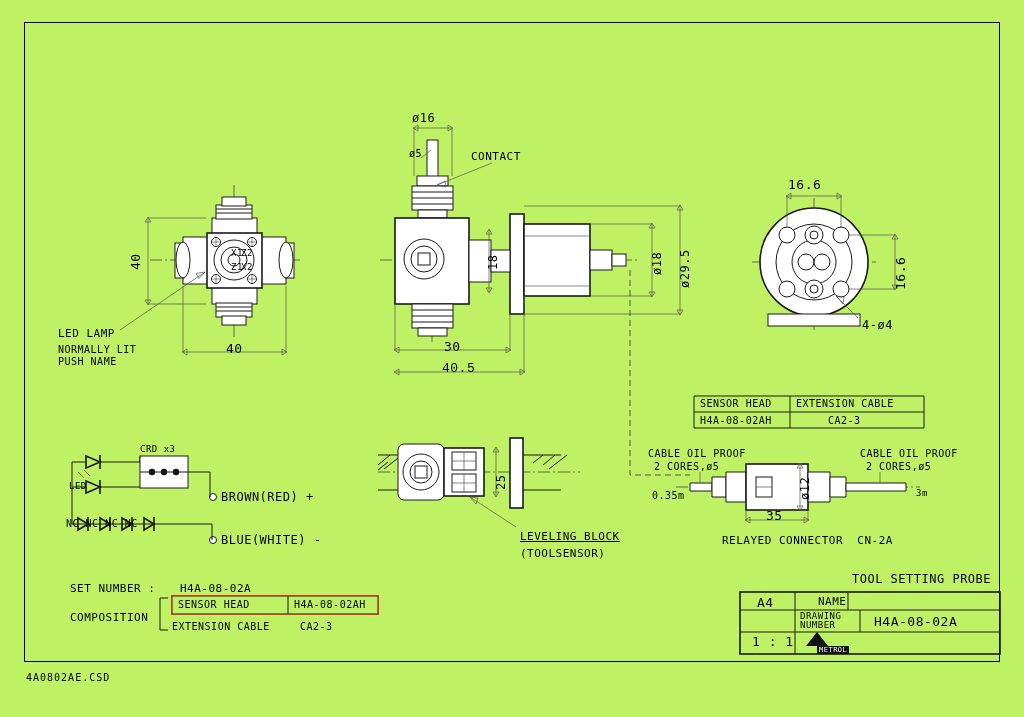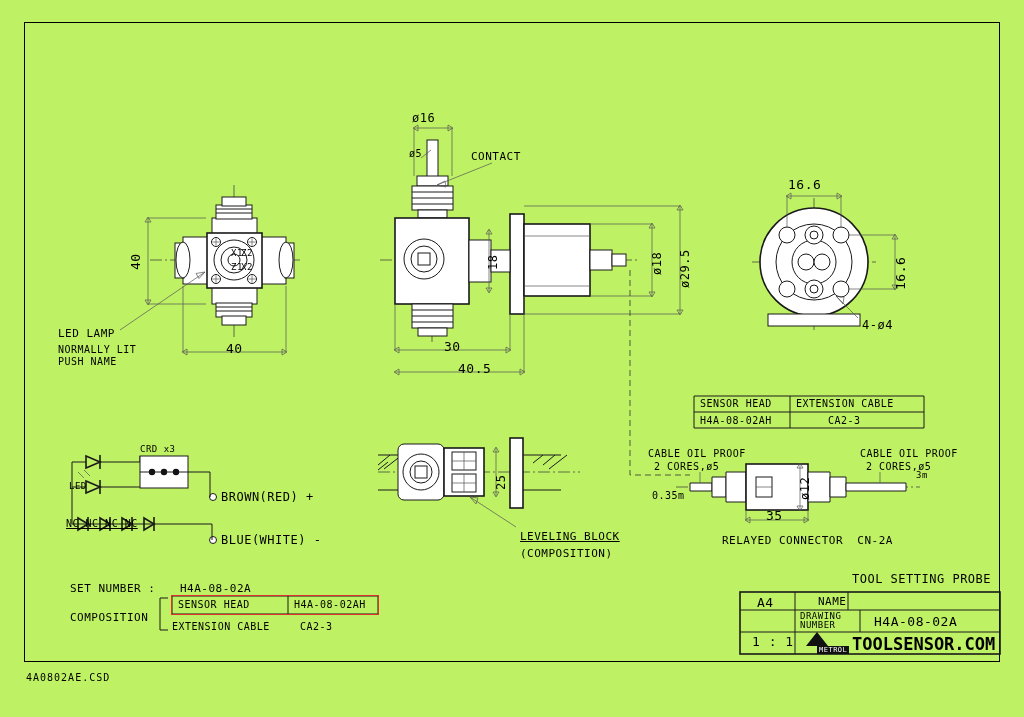--- a/index.html
+++ b/index.html
@@ -316,21 +316,21 @@
       <line class="ln" x1="860" y1="610" x2="860" y2="632"></line>
       <line class="ln" x1="848" y1="592" x2="848" y2="610"></line>
     </g>
   </svg>
 
   <div class="lbl s12" style="left:412px;top:111px;">ø16</div>
   <div class="lbl s10" style="left:409px;top:148px;">ø5</div>
   <div class="lbl s11" style="left:471px;top:150px;font-size:11px;">CONTACT</div>
   <div class="lbl s12 rot" style="left:486px;top:270px;">18</div>
   <div class="lbl s13" style="left:444px;top:339px;">30</div>
-  <div class="lbl s13" style="left:458px;top:361px;">40.5</div>
+  <div class="lbl s13" style="left:442px;top:361px;font-family:Liberation Mono, monospace;">40.5</div>
   <div class="lbl s12 rot" style="left:650px;top:275px;">ø18</div>
   <div class="lbl s12 rot" style="left:678px;top:288px;">ø29.5</div>
 
   <div class="lbl s13 rot" style="left:128px;top:270px;">40</div>
   <div class="lbl s13" style="left:226px;top:341px;">40</div>
 
   <div class="lbl s9" style="left:231px;top:248px;">X1</div>
   <div class="lbl s9" style="left:231px;top:262px;">Z1</div>
   <div class="lbl s9" style="left:241px;top:248px;">Z2</div>
   <div class="lbl s9" style="left:241px;top:262px;">X2</div>
@@ -338,40 +338,40 @@
   <div class="lbl s11" style="left:58px;top:327px;">LED LAMP</div>
   <div class="lbl s10" style="left:58px;top:344px;">NORMALLY LIT</div>
   <div class="lbl s10" style="left:58px;top:356px;">PUSH NAME</div>
 
   <div class="lbl s13" style="left:788px;top:177px;">16.6</div>
   <div class="lbl s13 rot" style="left:893px;top:290px;">16.6</div>
   <div class="lbl s12" style="left:862px;top:318px;">4-ø4</div>
 
   <div class="lbl s12 rot" style="left:494px;top:490px;">25</div>
   <div class="lbl s11" style="left:520px;top:530px;text-decoration:underline;">LEVELING BLOCK</div>
-  <div class="lbl s11" style="left:520px;top:547px;">(COMPOSITION)</div>
+  <div class="lbl s11" style="left:520px;top:547px;">(TOOLSENSOR)</div>
 
   <div class="lbl s10" style="left:700px;top:398px;">SENSOR HEAD</div>
   <div class="lbl s10" style="left:796px;top:398px;">EXTENSION CABLE</div>
   <div class="lbl s10" style="left:700px;top:415px;">H4A-08-02AH</div>
   <div class="lbl s10" style="left:828px;top:415px;">CA2-3</div>
 
   <div class="lbl s10" style="left:648px;top:448px;">CABLE OIL PROOF</div>
   <div class="lbl s10" style="left:654px;top:461px;">2 CORES,ø5</div>
   <div class="lbl s10" style="left:860px;top:448px;">CABLE OIL PROOF</div>
   <div class="lbl s10" style="left:866px;top:461px;">2 CORES,ø5</div>
   <div class="lbl s10" style="left:652px;top:490px;">0.35m</div>
-  <div class="lbl s9" style="left:916px;top:470px;text-align:center;">3m</div>
+  <div class="lbl s9" style="left:916px;top:488px;text-align:center;">3m</div>
   <div class="lbl s12 rot" style="left:798px;top:500px;">ø12</div>
   <div class="lbl s13" style="left:766px;top:508px;">35</div>
   <div class="lbl s11" style="left:722px;top:534px;">RELAYED CONNECTOR  CN-2A</div>
 
   <div class="lbl s9" style="left:140px;top:444px;">CRD x3</div>
   <div class="lbl s9" style="left:69px;top:481px;">LED</div>
-  <div class="lbl s10" style="left:66px;top:518px;text-decoration:underline;">NC NC NC NC</div>
+  <div class="lbl s10" style="left:66px;top:518px;">NC NC NC NC</div>
   <div class="lbl s12" style="left:221px;top:490px;">BROWN(RED) +</div>
   <div class="lbl s12" style="left:221px;top:533px;">BLUE(WHITE) -</div>
 
   <div class="lbl s11" style="left:70px;top:582px;">SET NUMBER :</div>
   <div class="lbl s11" style="left:180px;top:582px;">H4A-08-02A</div>
   <div class="lbl s11" style="left:70px;top:611px;">COMPOSITION</div>
   <div class="lbl s10" style="left:178px;top:599px;">SENSOR HEAD</div>
   <div class="lbl s10" style="left:294px;top:599px;">H4A-08-02AH</div>
   <div class="lbl s10" style="left:172px;top:621px;">EXTENSION CABLE</div>
   <div class="lbl s10" style="left:300px;top:621px;">CA2-3</div>
@@ -383,17 +383,16 @@
 NUMBER</div>
   <div class="lbl s13" style="left:874px;top:614px;">H4A-08-02A</div>
   <div class="lbl s13" style="left:757px;top:595px;">A4</div>
   <div class="lbl s13" style="left:752px;top:634px;">1 : 1</div>
 
   <div class="logo" style="left:806px;top:632px;">
     <div class="tri">
         <span class="mt">METROL</span>
       </div>
   </div>
-  <div class="lbl" style="left:852px;top:634px;font-size:17px;font-weight:bold;letter-spacing:0px;">TOOLSENSOR.COM</div>
 
   <div class="footer">4A0802AE.CSD</div>
 
 </div>
 
 </body></html>

